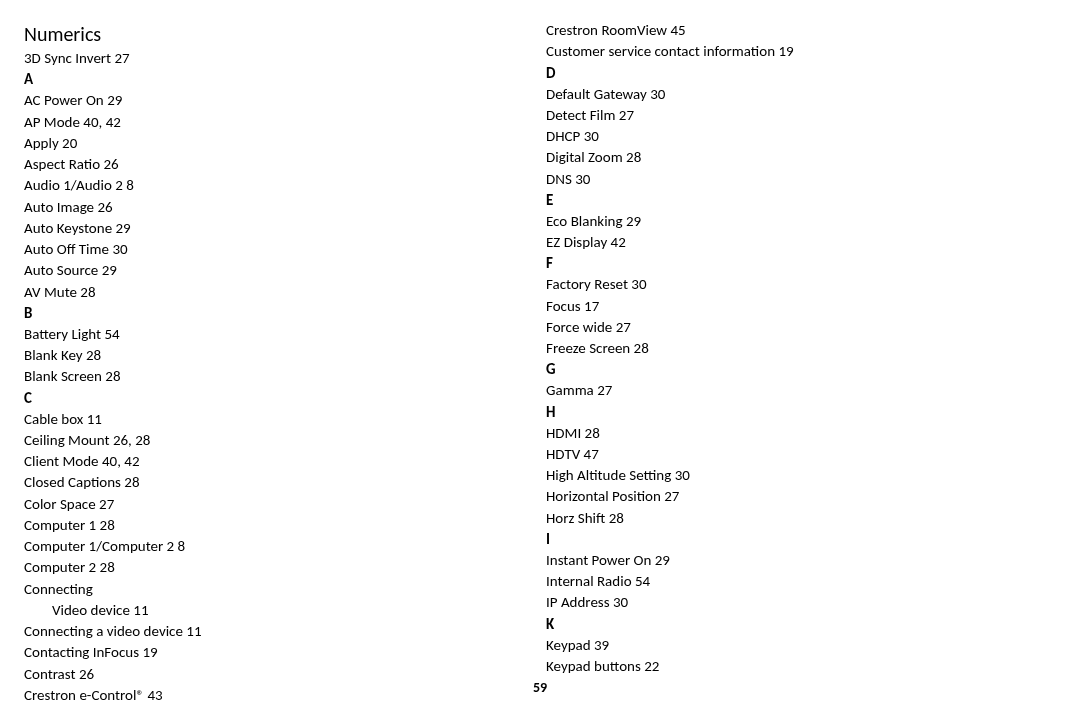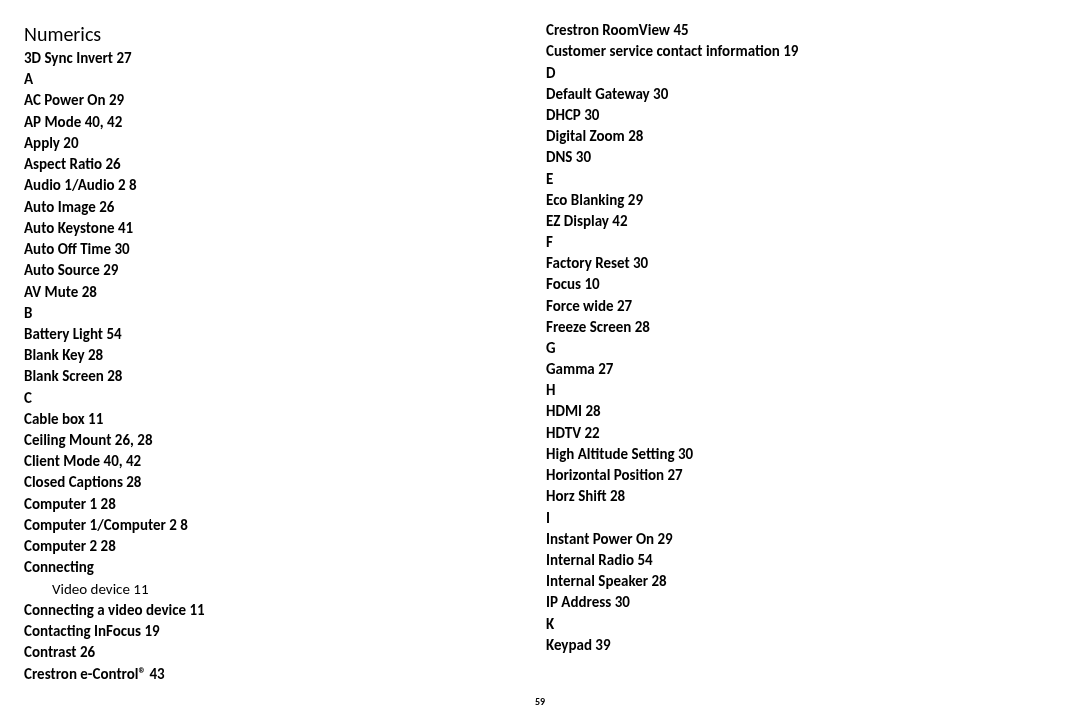--- a/index.html
+++ b/index.html
@@ -28,100 +28,101 @@
     font-size: 20px;
   }
   .letter-head {
     font-weight: 700;
     margin-top: 2px;
     margin-bottom: 2px;
   }
   .entry {
     margin-bottom: 1px;
     line-height: 1.35;
-    font-weight: bold;
   }
   .subentry {
     padding-left: 28px;
     margin-bottom: 1px;
     line-height: 1.35;
   }
   .page-num {
     position: absolute;
-    bottom: 12px;
+    bottom: 24px;
     left: 50%;
     transform: translateX(-50%);
     font-weight: 700;
-    font-size: 10px;
+    font-size: 14px;
   }
 </style>
 </head>
 <body>
 
 <div class="columns">
   <div class="col" id="left-col">
       <div class="section-head">Numerics</div>
       <div class="entry">3D Sync Invert 27</div>
       <div class="letter-head">A</div>
       <div class="entry">AC Power On 29</div>
       <div class="entry">AP Mode 40, 42</div>
       <div class="entry">Apply 20</div>
       <div class="entry">Aspect Ratio 26</div>
       <div class="entry">Audio 1/Audio 2 8</div>
       <div class="entry">Auto Image 26</div>
-      <div class="entry">Auto Keystone 41</div>
+      <div class="entry">Auto Keystone 29</div>
       <div class="entry">Auto Off Time 30</div>
       <div class="entry">Auto Source 29</div>
       <div class="entry">AV Mute 28</div>
       <div class="letter-head">B</div>
       <div class="entry">Battery Light 54</div>
       <div class="entry">Blank Key 28</div>
       <div class="entry">Blank Screen 28</div>
       <div class="letter-head">C</div>
       <div class="entry">Cable box 11</div>
       <div class="entry">Ceiling Mount 26, 28</div>
       <div class="entry">Client Mode 40, 42</div>
       <div class="entry">Closed Captions 28</div>
+      <div class="entry">Color Space 27</div>
       <div class="entry">Computer 1 28</div>
       <div class="entry">Computer 1/Computer 2 8</div>
       <div class="entry">Computer 2 28</div>
       <div class="entry">Connecting</div>
       <div class="subentry">Video device 11</div>
       <div class="entry">Connecting a video device 11</div>
       <div class="entry">Contacting InFocus 19</div>
       <div class="entry">Contrast 26</div>
       <div class="entry">Crestron e-Control® 43</div>
     </div>
   <div class="col" id="right-col">
       <div class="entry">Crestron RoomView 45</div>
       <div class="entry">Customer service contact information 19</div>
       <div class="letter-head">D</div>
       <div class="entry">Default Gateway 30</div>
+      <div class="entry">Detect Film 27</div>
       <div class="entry">DHCP 30</div>
       <div class="entry">Digital Zoom 28</div>
       <div class="entry">DNS 30</div>
       <div class="letter-head">E</div>
       <div class="entry">Eco Blanking 29</div>
       <div class="entry">EZ Display 42</div>
       <div class="letter-head">F</div>
       <div class="entry">Factory Reset 30</div>
-      <div class="entry">Focus 10</div>
+      <div class="entry">Focus 17</div>
       <div class="entry">Force wide 27</div>
       <div class="entry">Freeze Screen 28</div>
       <div class="letter-head">G</div>
       <div class="entry">Gamma 27</div>
       <div class="letter-head">H</div>
       <div class="entry">HDMI 28</div>
-      <div class="entry">HDTV 22</div>
+      <div class="entry">HDTV 47</div>
       <div class="entry">High Altitude Setting 30</div>
       <div class="entry">Horizontal Position 27</div>
       <div class="entry">Horz Shift 28</div>
       <div class="letter-head">I</div>
       <div class="entry">Instant Power On 29</div>
       <div class="entry">Internal Radio 54</div>
-      <div class="entry">Internal Speaker 28</div>
       <div class="entry">IP Address 30</div>
       <div class="letter-head">K</div>
       <div class="entry">Keypad 39</div>
+      <div class="entry">Keypad buttons 22</div>
     </div>
 </div>
 
 <div class="page-num">59</div>
 
 </body></html>

